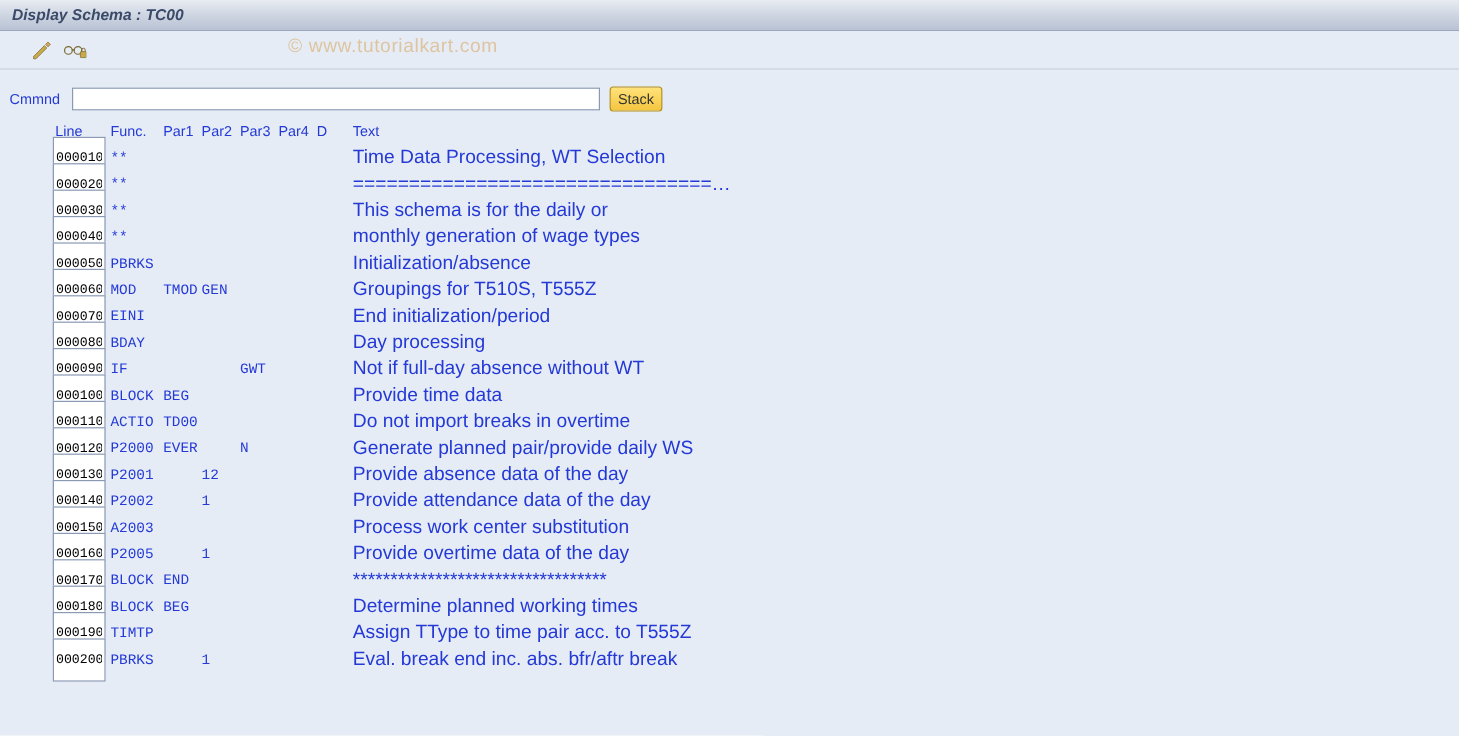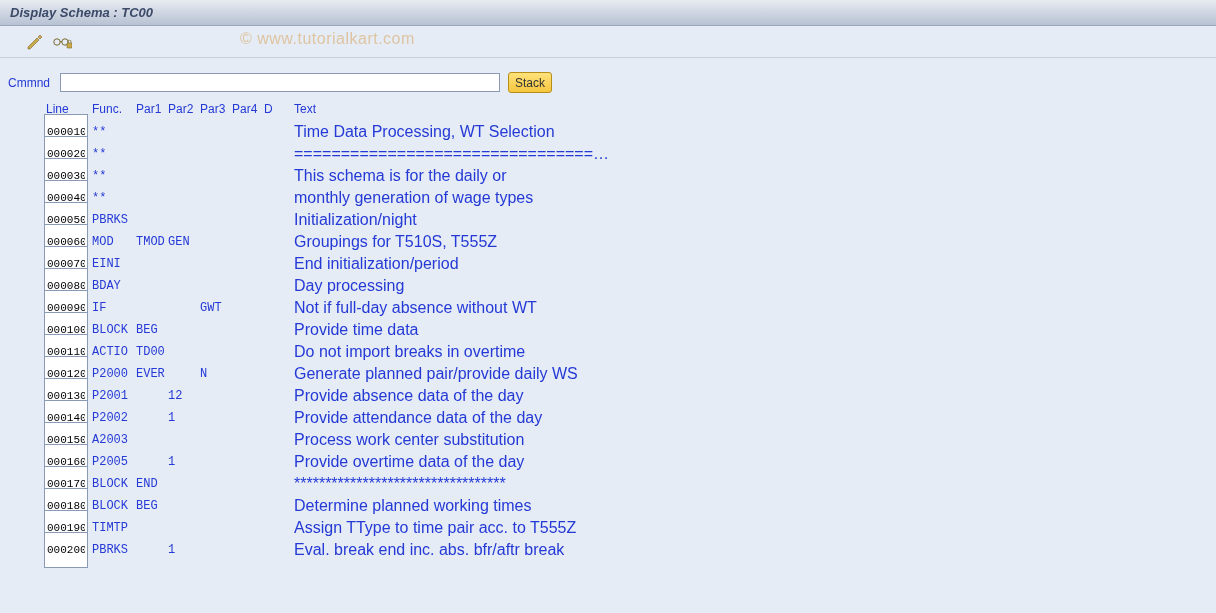--- a/index.html
+++ b/index.html
@@ -225,21 +225,21 @@
         <span class="col-text txt">monthly generation of wage types</span>
       </div>
       <div class="grid-row">
         <span class="col-line"><input class="line-input" type="text" value="000050" style=""></span>
         <span class="col-func mono">PBRKS</span>
         <span class="col-par1 mono"></span>
         <span class="col-par2 mono"></span>
         <span class="col-par3 mono"></span>
         <span class="col-par4 mono"></span>
         <span class="col-d mono"></span>
-        <span class="col-text txt">Initialization/night</span>
+        <span class="col-text txt">Initialization/absence</span>
       </div>
       <div class="grid-row">
         <span class="col-line"><input class="line-input" type="text" value="000060" style=""></span>
         <span class="col-func mono">MOD</span>
         <span class="col-par1 mono">TMOD</span>
         <span class="col-par2 mono">GEN</span>
         <span class="col-par3 mono"></span>
         <span class="col-par4 mono"></span>
         <span class="col-d mono"></span>
         <span class="col-text txt">Groupings for T510S, T555Z</span>

